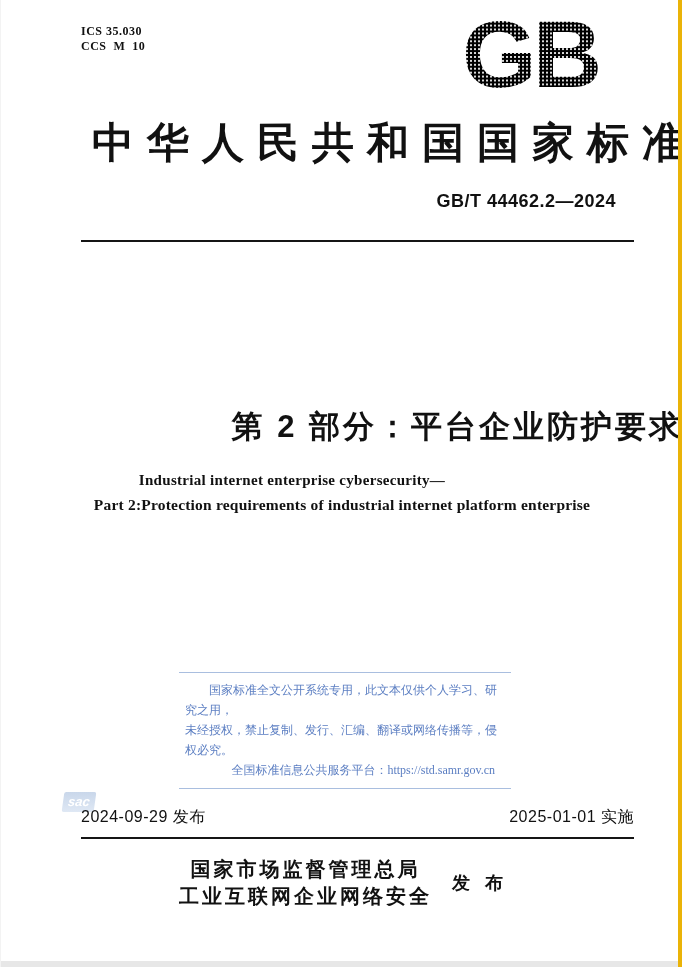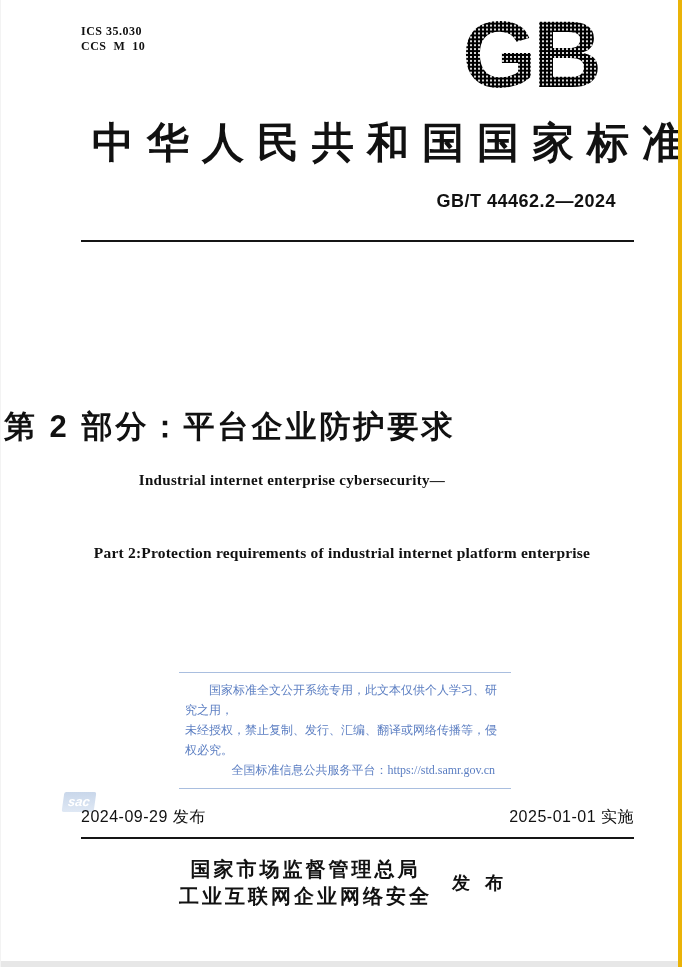--- a/index.html
+++ b/index.html
@@ -60,31 +60,31 @@
   .rule-bottom{top:837px;}
   
   .cn-title-1{
     position:absolute;left:0;top:364px;width:682px;
     font:bold 31px/38px "Liberation Sans", sans-serif;
     letter-spacing:5px;text-align:center;text-indent:5px;
   }
   .cn-title-2{
     position:absolute;left:0;top:408px;width:682px;
     font:bold 31px/38px "Liberation Sans", sans-serif;
-    letter-spacing:3px;text-align:left;text-indent:3px;
+    letter-spacing:3px;text-align:right;text-indent:3px;
   }
   .en-title-1{
     position:absolute;left:0;top:470px;width:582px;
     font:bold 15px/20px "Liberation Serif", serif;
     text-align:center;letter-spacing:.3px;
   }
   .en-title-2{
     position:absolute;left:0;top:495px;width:682px;
     font:bold 15.5px/20px "Liberation Serif", serif;
-    text-align:center;letter-spacing:.2px;margin-top:48px;
+    text-align:center;letter-spacing:.2px;
   }
   
   .notice-box{
     position:absolute;left:178px;top:672px;width:332px;
     border-top:1px solid #a9bedf;
     border-bottom:1px solid #a9bedf;
     padding:7px 6px 8px 6px;
     box-sizing:border-box;
     color:#5b7ec2;
     font:12px/20px "Liberation Serif", serif;

